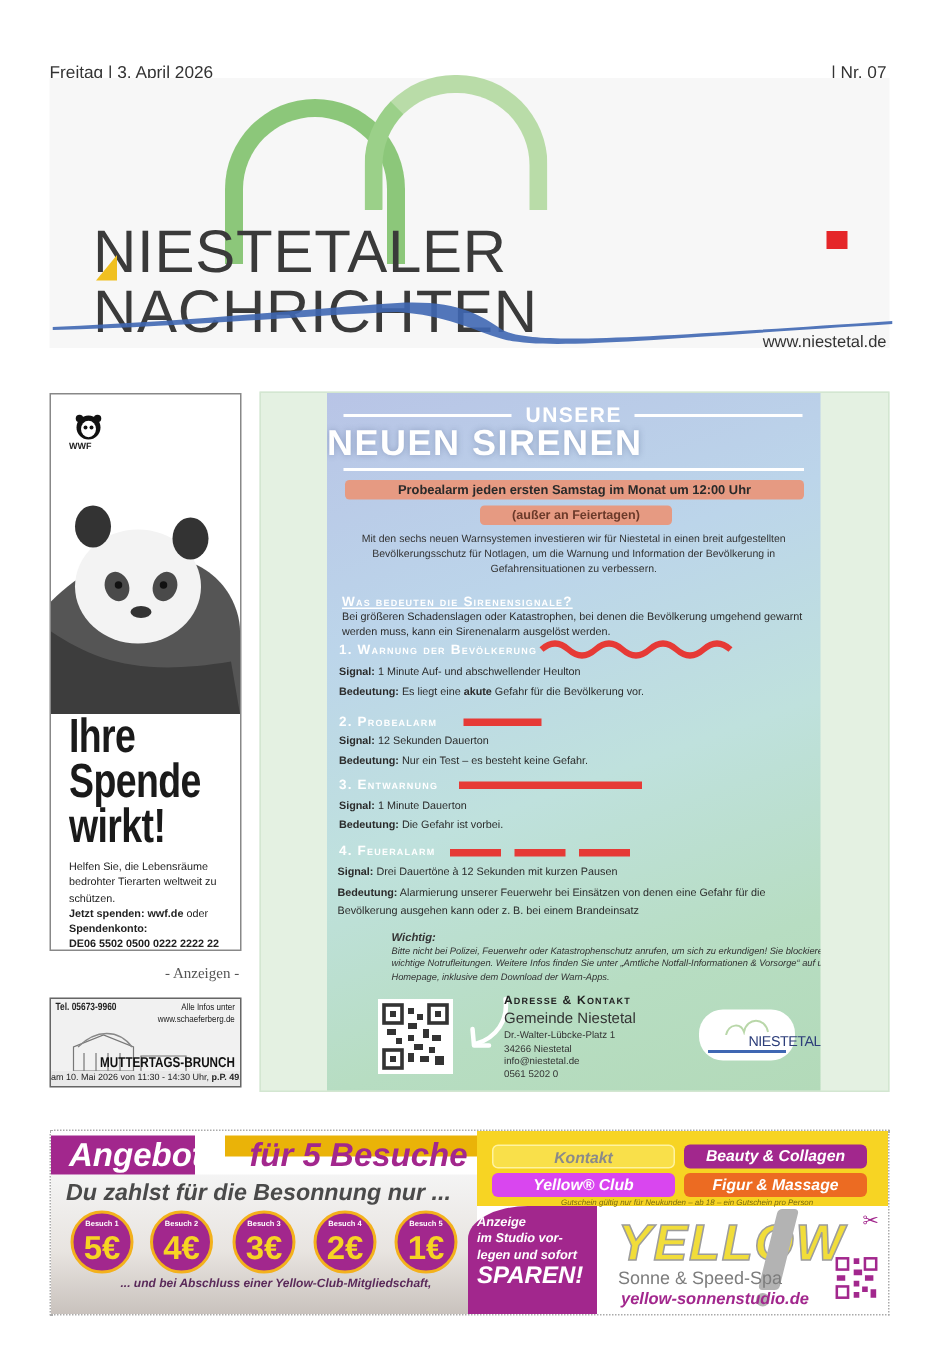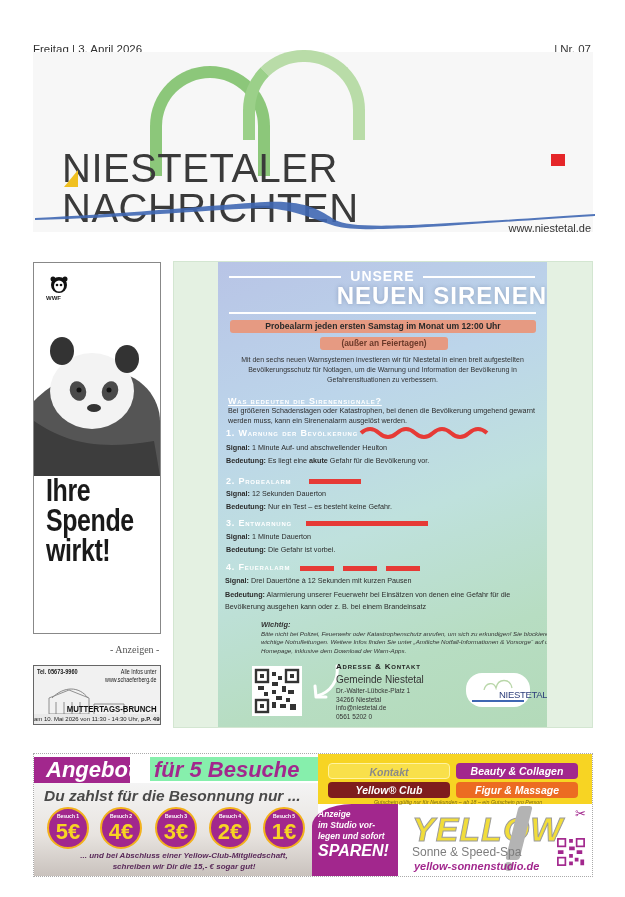--- a/index.html
+++ b/index.html
@@ -34,37 +34,37 @@
   .m-info{right:3px;top:2px;font-size:6.3px;line-height:7.5px;text-align:right;color:#222;transform:scaleX(0.85);transform-origin:right top;}
   .m-bld{left:10px;top:18px;width:90px;height:30px;}
   .m-title{right:3px;top:37px;font-size:9.5px;font-weight:700;color:#111;transform:scaleX(0.82);transform-origin:right top;}
   .m-date{left:0;right:0;bottom:0;height:10px;background:#e9e9e9;font-size:6px;line-height:10px;text-align:center;white-space:nowrap;color:#222;}
 
   
   .siren-frame{left:173px;top:261px;width:420px;height:467px;background:#e4f1e2;border:1px solid #d3e6d1;}
   .siren{left:218px;top:262px;width:329px;height:465px;background:linear-gradient(160deg,#b8c4e6 0%,#bcd5ea 30%,#bfe1dd 55%,#b7ddc2 80%,#b3dab9 100%);overflow:hidden;}
   .s-line{height:2px;background:#fff;}
   .s-unsere{left:0;right:0;top:6px;text-align:center;color:#fff;font-weight:700;font-size:14px;letter-spacing:1px;}
-  .s-neuen{left:0;right:0;top:20px;text-align:right;color:#fff;font-weight:700;font-size:24px;letter-spacing:1px;text-shadow:0 0 4px rgba(60,80,120,.35);}
+  .s-neuen{left:0;right:0;top:20px;text-align:left;color:#fff;font-weight:700;font-size:24px;letter-spacing:1px;text-shadow:0 0 4px rgba(60,80,120,.35);}
   .pill{background:#e69a82;color:#2a2a2a;font-weight:700;border-radius:3px;text-align:center;}
   .s-intro{left:8px;right:8px;top:93px;text-align:center;font-size:7px;line-height:10px;color:#333;}
   .s-h{font-variant:small-caps;color:#fff;font-weight:700;font-size:9px;letter-spacing:0.8px;}
   .s-body{font-size:7.2px;color:#2b2b2b;line-height:10px;}
   .s-body b{font-weight:700;}
   .red{background:#e63a36;height:5px;}
   .s-wichtig{left:10px;top:359px;width:312px;font-size:6.2px;line-height:8.6px;color:#333;font-style:italic;margin-left:33px;}
   .s-wichtig b{font-size:7.5px;}
   .qr{background:#fff;}
   .contact{left:118px;top:400px;}
   .niestetal-logo{left:248px;top:411px;width:64px;height:34px;background:#fff;border-radius:16px;}
 
   
   .yad{left:33px;top:753px;width:560px;height:124px;border:1px dotted #aaa;background:#fff;overflow:hidden;}
   .y-top1{left:0;top:3px;width:96px;height:26px;background:#a2278d;color:#fff;font-weight:700;font-style:italic;font-size:22px;line-height:26px;padding-left:12px;}
-  .y-top2{left:116px;top:3px;width:174px;height:24px;background:#86efac;color:#a2278d;font-weight:700;font-style:italic;font-size:22px;line-height:26px;padding-left:4px;}
+  .y-top2{left:116px;top:3px;width:174px;height:14px;background:#eab308;color:#a2278d;font-weight:700;font-style:italic;font-size:22px;line-height:26px;padding-left:4px;text-align:center;}
   .y-photo{left:0;top:29px;width:284px;height:93px;background:linear-gradient(180deg,#f4f4f4 0%,#e8e4e0 55%,#c9c2bd 100%);}
   .y-sub{left:10px;top:33px;font-size:15.5px;font-weight:700;font-style:italic;color:#4a4a4a;}
   .coin{width:42px;height:42px;border-radius:50%;background:#a2278d;border:2px solid #f3b11c;color:#f7d423;text-align:center;}
   .coin .l{font-size:5px;font-weight:700;color:#fff;line-height:8px;margin-top:3px;}
   .coin .v{font-size:22px;font-weight:700;line-height:24px;}
   .y-foot{left:20px;top:97px;width:260px;text-align:center;font-size:8px;line-height:10.5px;font-weight:700;font-style:italic;color:#5a2a5a;}
   .y-yellowbg{left:284px;top:0;width:276px;height:50px;background:#f7d423;}
   .tag{height:16px;border-radius:4px;text-align:center;font-weight:700;font-style:italic;font-size:10.5px;line-height:16px;}
   .y-fine{left:340px;top:40px;font-size:5.3px;font-style:italic;color:#7a6a10;white-space:nowrap;}
   .y-anz{left:278px;top:50px;width:86px;height:72px;background:#a2278d;border-radius:0 0 0 0;border-top-left-radius:40px 22px;color:#fff;font-style:italic;font-weight:700;}
@@ -112,20 +112,26 @@
     <ellipse cx="76" cy="80" rx="8" ry="10" fill="#4a4a4a" transform="rotate(20 76 80)"></ellipse>
     <circle cx="45" cy="79" r="2.5" fill="#111"></circle>
       <circle cx="75" cy="79" r="2.5" fill="#111"></circle>
     <ellipse cx="60" cy="97" rx="7" ry="4" fill="#333"></ellipse>
   </svg>
   <div class="abs wwf-head">
     <div>Ihre</div>
     <div>Spende</div>
     <div>wirkt!</div>
   </div>
+  <div class="abs wwf-text">
+    <div>Helfen Sie, die Lebensräume bedrohter Tierarten weltweit zu schützen.</div>
+    <div><b>Jetzt spenden: wwf.de</b><span> oder</span></div>
+    <div><b>Spendenkonto:</b></div>
+    <div><b>DE06 5502 0500 0222 2222 22</b></div>
+  </div>
 </div>
 <div class="abs anz">- Anzeigen -</div>
 
 <div class="abs mutter">
   <div class="abs m-tel">Tel. 05673-9960</div>
   <div class="abs m-info">
     <div>Alle Infos unter</div>
     <div>www.schaeferberg.de</div>
   </div>
   <svg class="abs m-bld" viewBox="0 0 90 30">
@@ -236,27 +242,26 @@
       <div class="l">Besuch 4</div>
       <div class="v">2€</div>
     </div>
   <div class="abs coin" style="left:229px;top:53px;">
       <div class="l">Besuch 5</div>
       <div class="v">1€</div>
     </div>
 
   <div class="abs y-foot">
     <div>... und bei Abschluss einer Yellow-Club-Mitgliedschaft,</div>
-    <div>schreiben wir Dir die 15,- € sogar gut!</div>
   </div>
 
   <div class="abs y-yellowbg"></div>
   <div class="abs tag" style="left:294px;top:9px;width:122px;background:#f9e04a;border:1px solid #fff3a0;color:#8a8a8a;">Kontakt</div>
   <div class="abs tag" style="left:422px;top:9px;width:122px;background:#a2278d;color:#fff;">Beauty &amp; Collagen</div>
-  <div class="abs tag" style="left:294px;top:28px;width:122px;background:#7f1d1d;color:#fff;">Yellow® Club</div>
+  <div class="abs tag" style="left:294px;top:28px;width:122px;background:#d946ef;color:#fff;">Yellow® Club</div>
   <div class="abs tag" style="left:422px;top:28px;width:122px;background:#ec6b22;color:#fff;">Figur &amp; Massage</div>
   <div class="abs y-fine" style="top:45px;">Gutschein gültig nur für Neukunden – ab 18 – ein Gutschein pro Person</div>
 
   <div class="abs y-anz">
     <div style="position:absolute;left:6px;top:5px;font-size:8.5px;line-height:11px;">
       <div>Anzeige</div>
       <div>im Studio vor-</div>
       <div>legen und sofort</div>
       <div style="font-size:16px;line-height:18px;">SPAREN!</div>
     </div>

